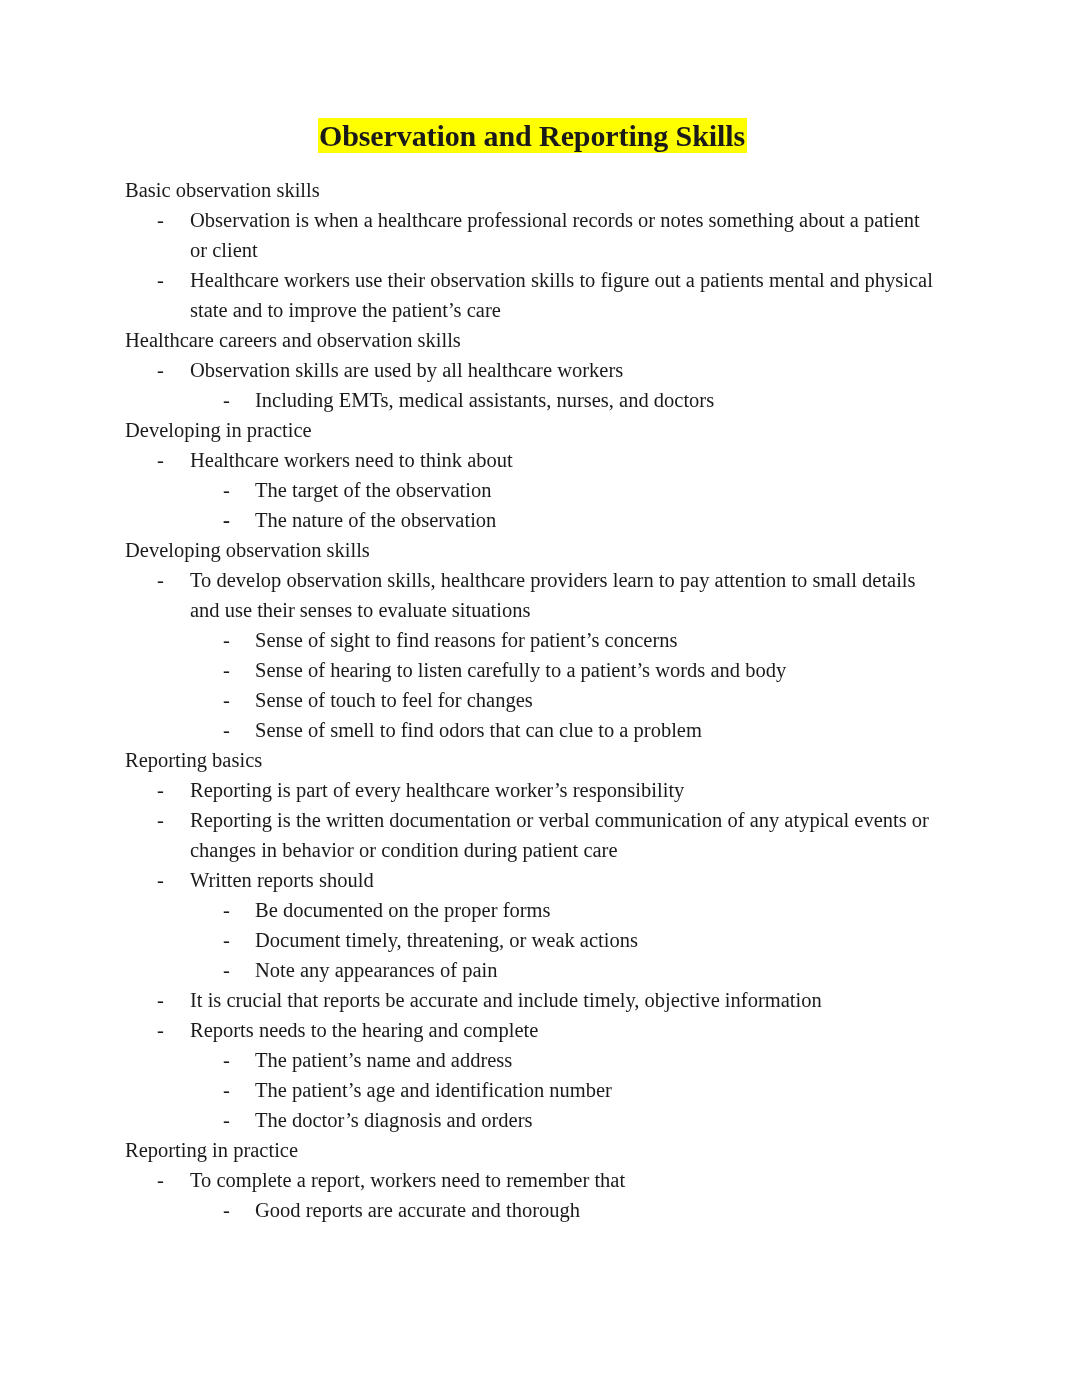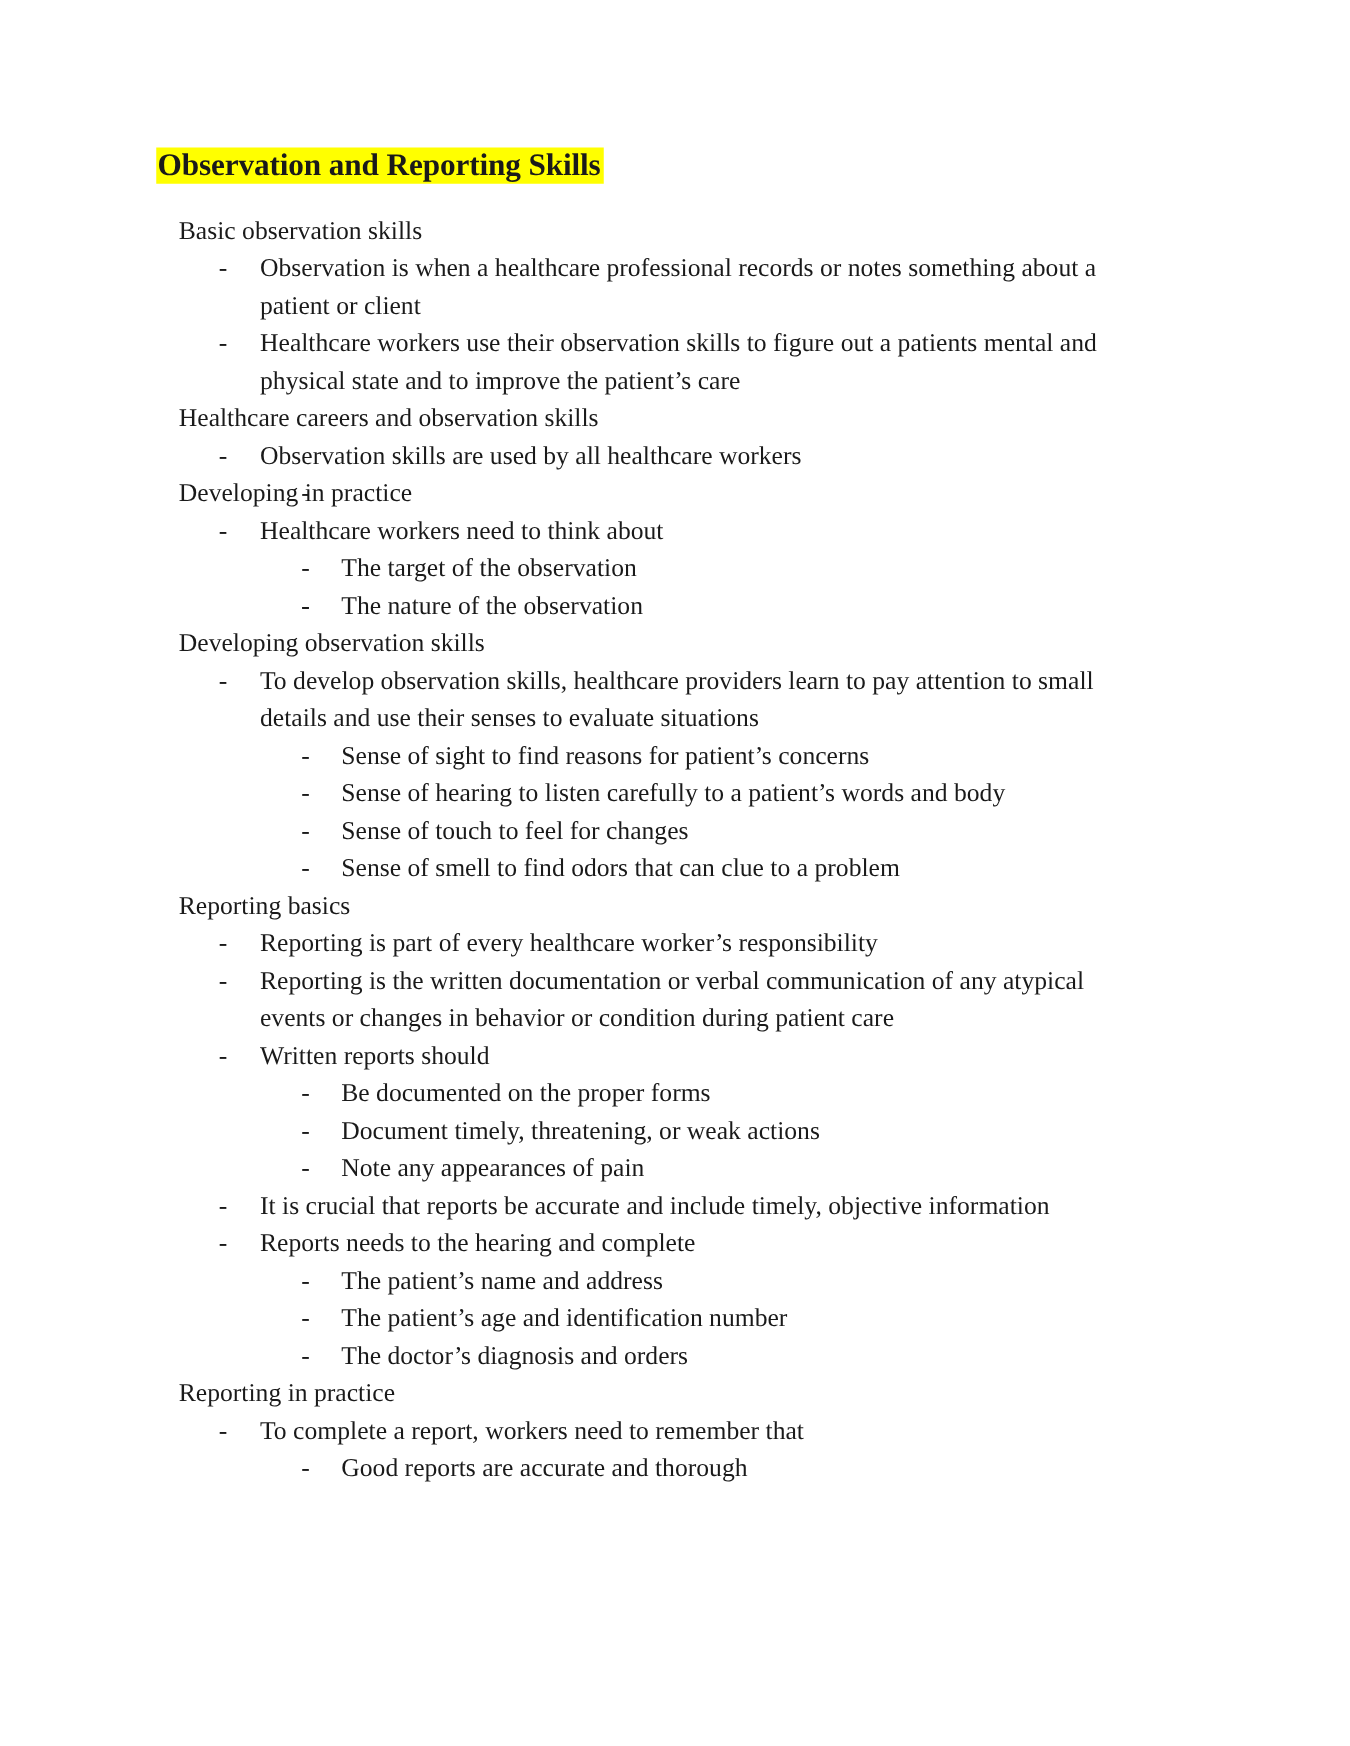--- a/index.html
+++ b/index.html
@@ -19,35 +19,36 @@
   .page {
     position: relative;
     width: 1080px;
     height: 1397px;
     background: #ffffff;
     box-sizing: border-box;
     padding: 118px 140px 0 125px;
   }
 
   .doc-title {
-    font-size: 25px;
+    font-size: 30px;
     font-weight: bold;
     line-height: 1.18;
     margin: 0 0 22px 0;
     letter-spacing: -0.1px;
+    text-align: center;
   }
   .doc-title .hl {
     background-color: #ffff00;
     padding: 1px 2px 1px 1px;
     box-decoration-break: clone;
     -webkit-box-decoration-break: clone;
   }
 
   .outline {
-    margin: 18px;
+    margin: 0;
     padding: 0;
     list-style: none;
   }
 
   .node {
     position: relative;
     font-size: 20.5px;
     line-height: 30px;
     margin: 0;
   }
@@ -112,20 +113,21 @@
       </div>
       <div class="node lvl0">
         <span class="node-text">Healthcare careers and observation skills</span>
       </div>
       <div class="node lvl1">
         <span class="dash">-</span>
         <span class="node-text">Observation skills are used by all healthcare workers</span>
       </div>
       <div class="node lvl2">
         <span class="dash">-</span>
+        <span class="node-text">Including EMTs, medical assistants, nurses, and doctors</span>
       </div>
       <div class="node lvl0">
         <span class="node-text">Developing in practice</span>
       </div>
       <div class="node lvl1">
         <span class="dash">-</span>
         <span class="node-text">Healthcare workers need to think about</span>
       </div>
       <div class="node lvl2">
         <span class="dash">-</span>

